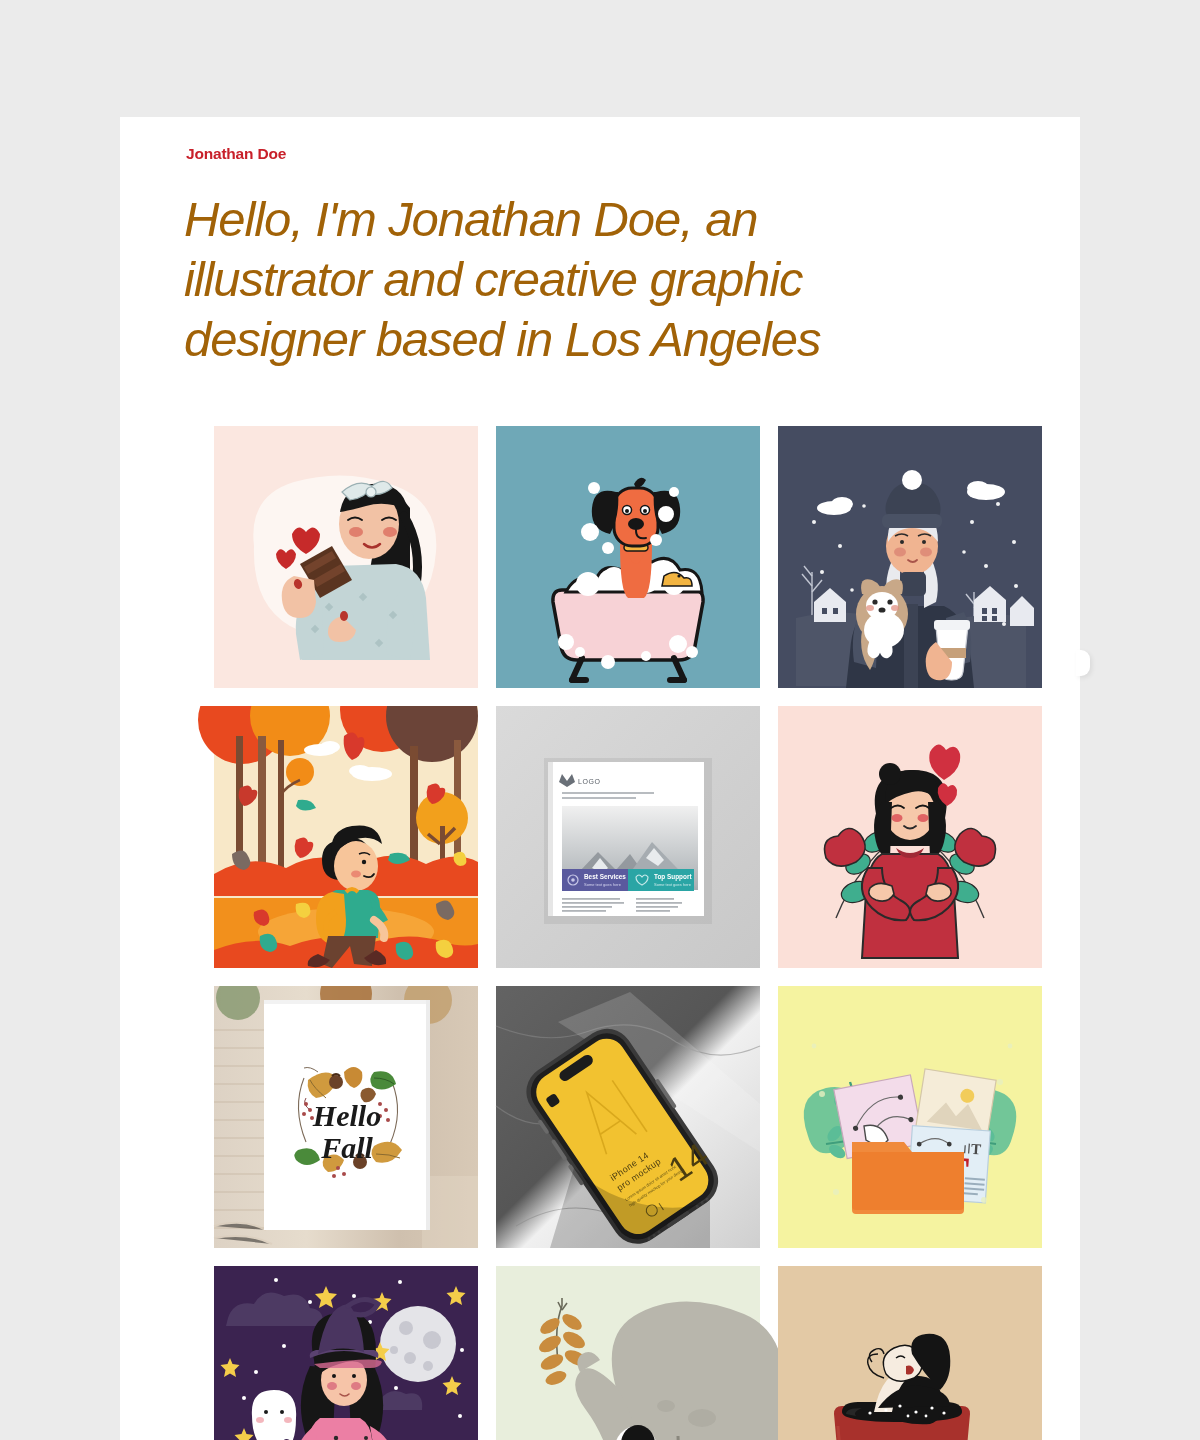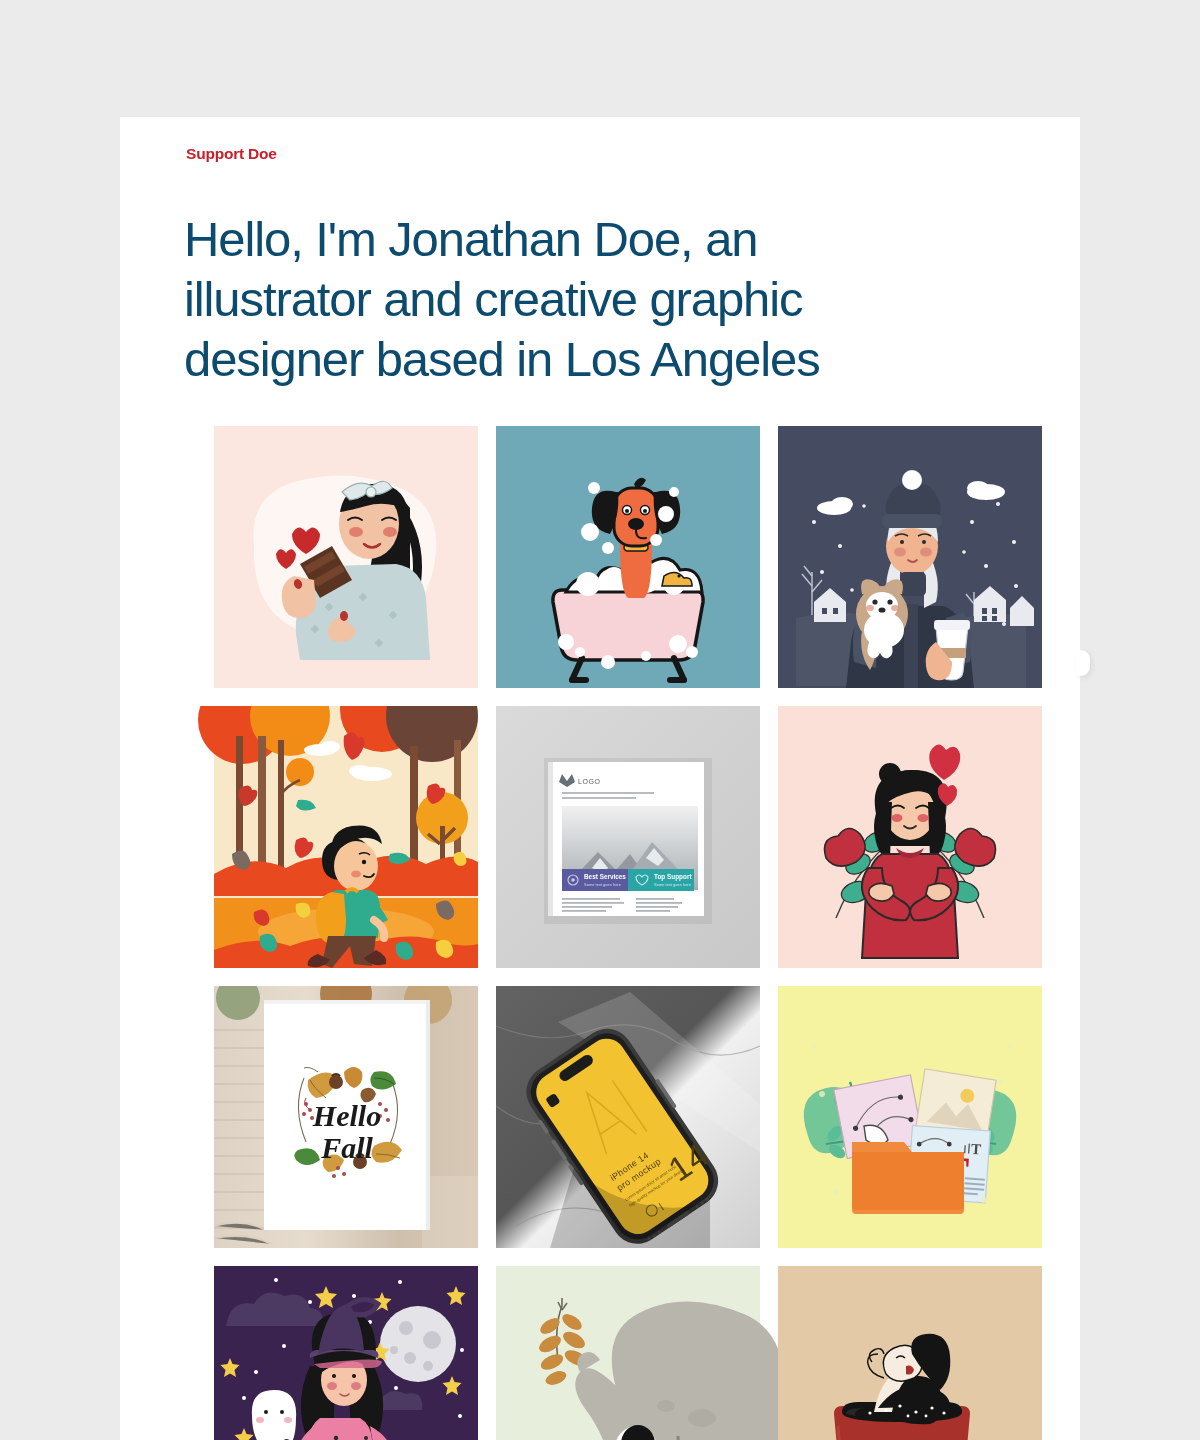--- a/index.html
+++ b/index.html
@@ -39,27 +39,28 @@
     top: 28px;
     font-size: 15.5px;
     font-weight: bold;
     letter-spacing: -0.2px;
     color: #c8202a;
   }
 
   .hero-heading {
     position: absolute;
     left: 64px;
-    top: 92px;
+    top: 72px;
     width: 730px;
     font-size: 49px;
     line-height: 60px;
     font-weight: normal;
     letter-spacing: -1.1px;
-    color: #0c4a6e;
+    color: #a16207;
+    font-style: italic;
   }
 
   .gallery {
     position: absolute;
     left: 66px;
     top: 309px;
     width: 828px;
     display: grid;
     grid-template-columns: repeat(3, 264px);
     grid-auto-rows: 262px;
@@ -75,21 +76,21 @@
   }
   .tile svg { display: block; width: 100%; height: 100%; }
 </style>
 </head>
 <body>
 
 <div class="page-card">
 
   <div class="edge-tab"></div>
 
-  <div class="brand">Support Doe</div>
+  <div class="brand">Jonathan Doe</div>
 
   <h1 class="hero-heading">Hello, I'm Jonathan Doe, an illustrator and creative graphic designer based in Los Angeles</h1>
 
   <div class="gallery">
 
     <div class="tile">
       <svg viewBox="0 0 264 262">
         <rect width="264" height="262" fill="#fbe7e0"></rect>
         <path d="M40 120 Q34 70 80 56 Q130 42 176 58 Q226 74 222 126 Q218 182 170 204 Q120 224 76 200 Q38 178 40 120Z" fill="#fdf6f2"></path>
         <path d="M168 78 Q182 62 196 82 L196 150 Q196 172 176 176 L150 176 Z" fill="#161616"></path>

